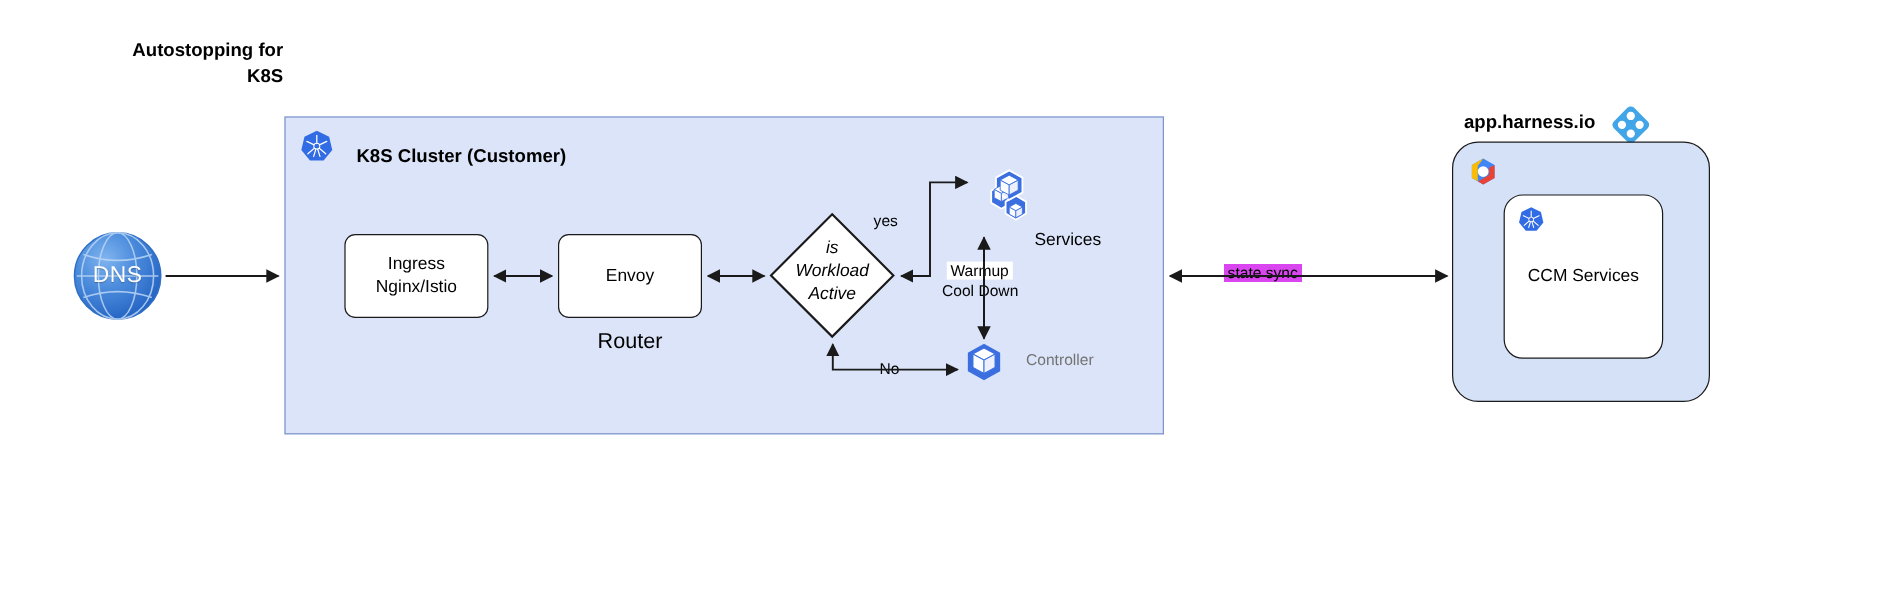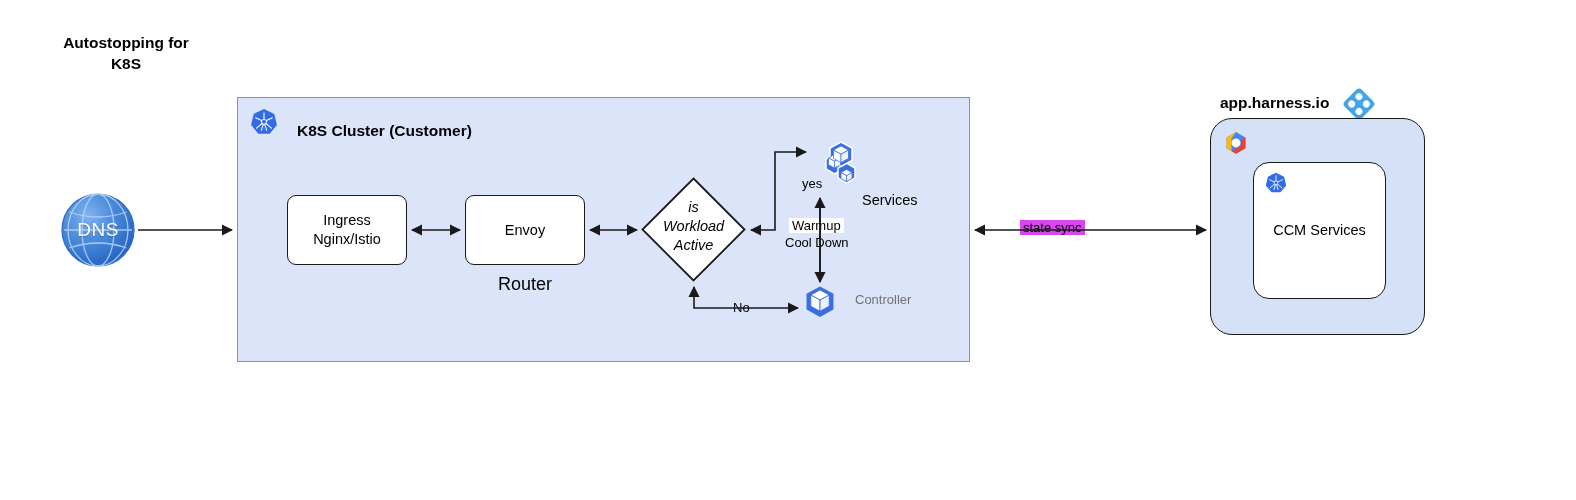--- a/index.html
+++ b/index.html
@@ -17,28 +17,28 @@
   #stage {
     position: absolute;
     left: 0; top: 0;
     width: 1576px;
     height: 500px;
   }
   .abs { position: absolute; }
 
   
   #page-title {
-    left: 26px;
+    left: 36px;
     top: 32px;
     width: 200px;
     font-size: 15.5px;
     font-weight: bold;
     color: #000000;
     line-height: 21px;
-    text-align: center;
+    text-align: right;
     white-space: pre-line;
   }
 
   
   #cluster-box {
     left: 237px;
     top: 97px;
     width: 733px;
     height: 265px;
     background: #dbe4f8;
@@ -146,21 +146,21 @@
     font-size: 13px;
     color: #737373;
   }
 
   
   .edge-label {
     font-size: 13px;
     color: #000000;
     white-space: nowrap;
   }
-  #yes-label  { left: 802px; top: 176px; }
+  #yes-label  { left: 728px; top: 176px; }
   #no-label   { left: 731px; top: 300px; background: #dbe4f8; padding: 0 2px; }
   #warmup-label {
     left: 789px; top: 218px;
     background: #ffffff;
     padding: 0 3px;
   }
   #cooldown-label { left: 785px; top: 235px; }
   #statesync-label {
     left: 1020px; top: 220px;
     background: #d946ef;

